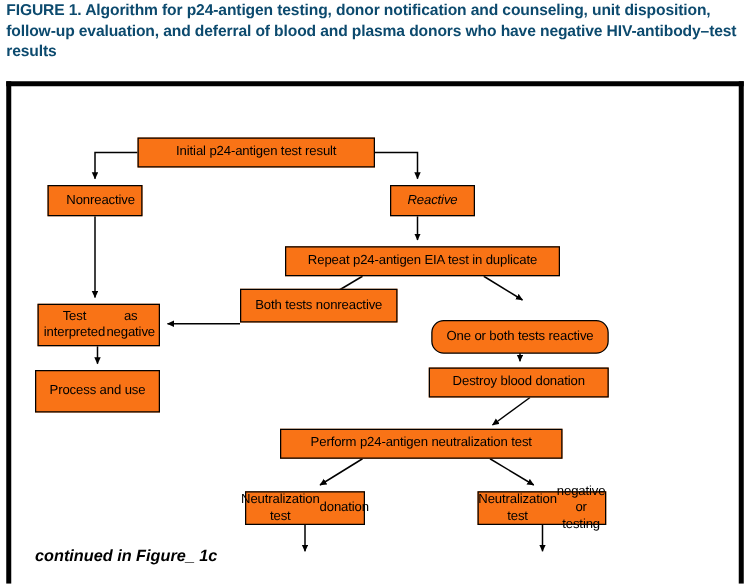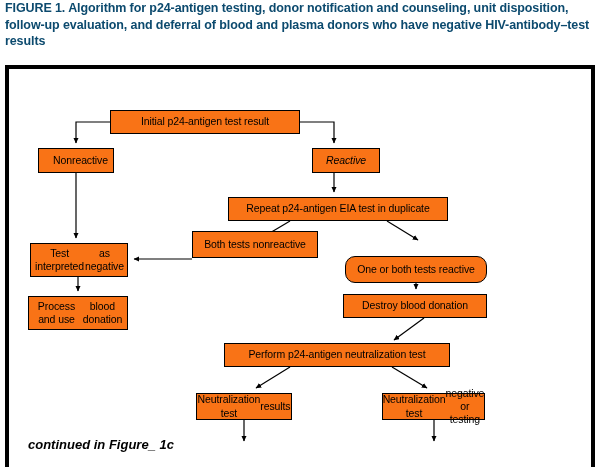--- a/index.html
+++ b/index.html
@@ -148,32 +148,31 @@
   </div>
 <div class="node" style="left: 192px; top: 231px; width: 126px; height: 27px;">
     <span>Both tests nonreactive</span>
   </div>
 <div class="node" style="left: 345px; top: 256px; width: 142px; height: 27px; border-radius: 10px;">
     <span>One or both tests reactive</span>
   </div>
 <div class="node" style="left: 28px; top: 296px; width: 100px; height: 34px;">
     <span>Process and use</span>
     <br>
-    <span>blood donation</span>
   </div>
 <div class="node" style="left: 343px; top: 294px; width: 144px; height: 24px;">
     <span>Destroy blood donation</span>
   </div>
 <div class="node" style="left: 224px; top: 343px; width: 226px; height: 24px;">
     <span>Perform p24-antigen neutralization test</span>
   </div>
 <div class="node" style="left: 196px; top: 393px; width: 96px; height: 27px;">
     <span>Neutralization test</span>
     <br>
-    <span>results</span>
+    <span>donation</span>
   </div>
 <div class="node" style="left: 382px; top: 393px; width: 103px; height: 27px;">
     <span>Neutralization test</span>
     <br>
     <span>negative or testing</span>
   </div>
 
 <div id="continued-note">continued in Figure_ 1c</div>
 
 </body></html>

